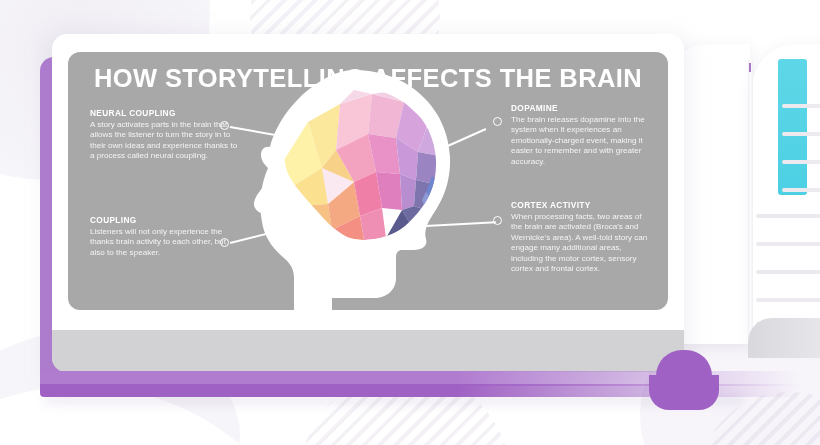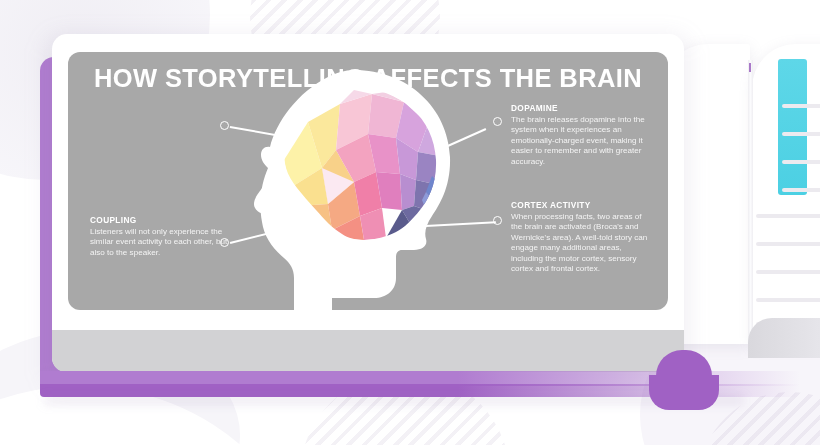--- a/index.html
+++ b/index.html
@@ -421,24 +421,28 @@
         <g opacity="0.22">
           <circle cx="149" cy="180" r="1" fill="#ffffff"></circle>
           <circle cx="155" cy="184" r="1" fill="#ffffff"></circle>
           <circle cx="161" cy="180" r="1" fill="#ffffff"></circle>
           <circle cx="152" cy="190" r="1" fill="#ffffff"></circle>
           <circle cx="158" cy="194" r="1" fill="#ffffff"></circle>
         </g>
       </svg>
     </div>
 
+    <div class="info-block blk-neural">
+      <div class="info-head">NEURAL COUPLING</div>
+      <div class="info-body">A story activates parts in the brain that allows the listener to turn the story in to their own ideas and experience thanks  to a process called neural coupling.</div>
+    </div>
 
     <div class="info-block blk-mirror">
       <div class="info-head">COUPLING</div>
-      <div class="info-body">Listeners will not only experience the similar event activity to each other, but also to the speaker.</div>
+      <div class="info-body">Listeners will not only experience the thanks brain activity to each other, but also to the speaker.</div>
     </div>
 
     <div class="info-block right blk-dopamine">
       <div class="info-head">DOPAMINE</div>
       <div class="info-body">The brain releases dopamine into the system when it experiences an emotionally-charged event, making it easier to remember and with greater accuracy.</div>
     </div>
 
     <div class="info-block right blk-cortex">
       <div class="info-head">CORTEX ACTIVITY</div>
       <div class="info-body">When processing facts, two areas of the brain are activated (Broca's and Wernicke's area). A well-told story can engage many additional areas, including the motor cortex, sensory cortex and frontal cortex.</div>

